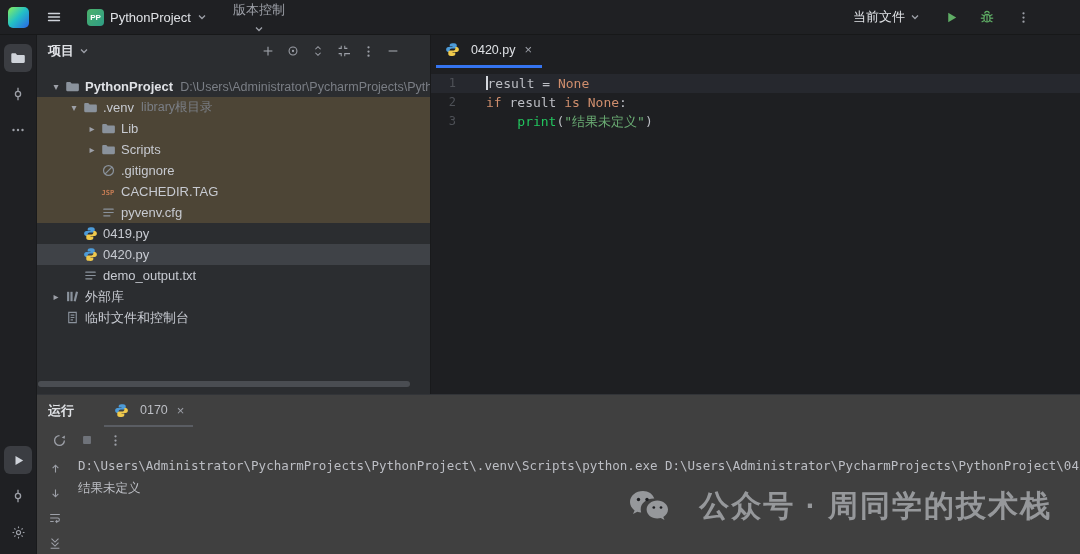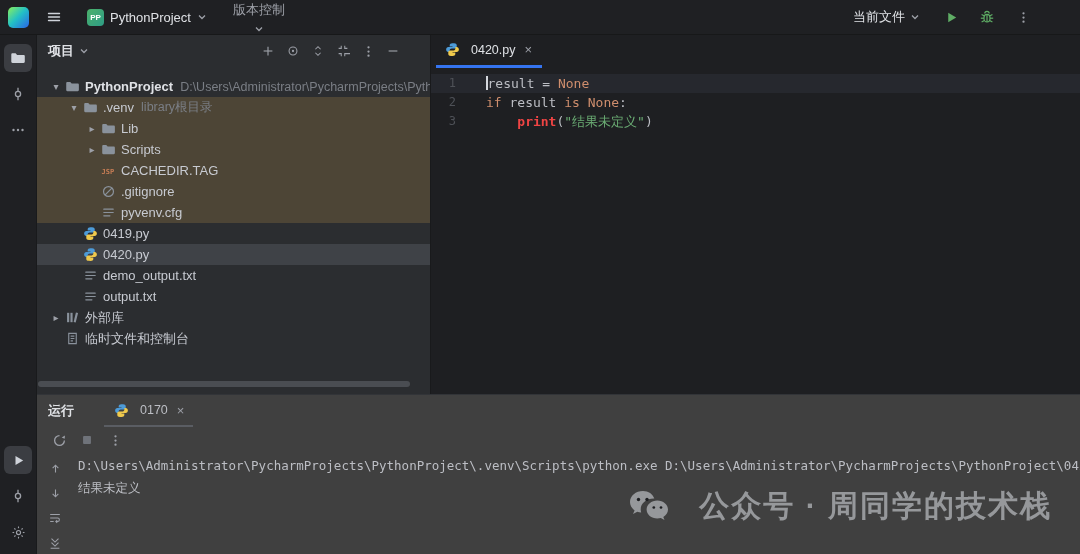--- a/index.html
+++ b/index.html
@@ -55,21 +55,21 @@
          color:#dfe1e5;font-size:12.5px;border-bottom:3px solid #3574f0;}
   .tabclose{color:#9da0a8;font-size:13px;margin-left:3px;line-height:1;}
   .code-area{padding-top:6px;font-family:"DejaVu Sans Mono","Liberation Mono",monospace;font-size:13px;}
   .crow{display:flex;height:19px;line-height:19px;}
   .crow.current{background:#26282e;}
   .ln{width:26px;flex:none;text-align:right;color:#4e5157;font-size:12px;}
   .ctext{padding-left:30px;white-space:pre;color:#bcbec4;}
   .tk-plain{color:#bcbec4;}
   .tk-kw{color:#cf8e6d;}
   .tk-str{color:#6aab73;}
-  .tk-fn{color:#ef4444;font-weight:bold;}
+  .tk-fn{color:#22c55e;}
   .caret{display:inline-block;width:1.5px;height:14px;background:#d4d7dd;vertical-align:-2px;}
 
   
   .run-panel{position:absolute;left:36px;top:394px;width:1044px;height:160px;background:#404040;
              border-top:1px solid #323438;overflow:hidden;}
   .run-header{height:32px;display:flex;align-items:stretch;padding-left:12px;}
   .run-title{color:#dfe1e5;font-size:13px;font-weight:bold;display:flex;align-items:center;}
   .run-tab{display:flex;align-items:center;gap:6px;margin-left:30px;padding:0 9px;
            color:#bcbec4;font-size:12.5px;border-bottom:2px solid #5a5d63;}
   .run-toolbar{height:26px;display:flex;align-items:center;gap:6px;padding-left:12px;}
@@ -305,34 +305,34 @@
           <svg viewBox="0 0 16 16" width="15" height="15">
             <path d="M1.3 4.4c0-.7.5-1.2 1.2-1.2h3.1l1.5 1.7h6.5c.7 0 1.2.5 1.2 1.2v5.7c0 .7-.5 1.2-1.2 1.2H2.5c-.7 0-1.2-.5-1.2-1.2z" fill="#8a929c"></path>
           </svg>
         </span>
         <span class="tlabel">Scripts</span>
       </div>
       <div class="trow bg-lib" style="padding-left: 48px;">
         <span class="chev"></span>
         <span class="ticon">
           <svg viewBox="0 0 16 16" width="15" height="15">
-            <text x="0.5" y="11.5" font-size="7.5" font-weight="bold" fill="#c77d55" font-family="monospace">JSP</text>
-          </svg>
-        </span>
-        <span class="tlabel">CACHEDIR.TAG</span>
-      </div>
-      <div class="trow bg-lib" style="padding-left: 48px;">
-        <span class="chev"></span>
-        <span class="ticon">
-          <svg viewBox="0 0 16 16" width="15" height="15">
             <circle cx="8" cy="8" r="5.3" fill="none" stroke="#8a929c" stroke-width="1.3"></circle>
             <line x1="4.4" y1="11.6" x2="11.6" y2="4.4" stroke="#8a929c" stroke-width="1.3"></line>
           </svg>
         </span>
         <span class="tlabel">.gitignore</span>
+      </div>
+      <div class="trow bg-lib" style="padding-left: 48px;">
+        <span class="chev"></span>
+        <span class="ticon">
+          <svg viewBox="0 0 16 16" width="15" height="15">
+            <text x="0.5" y="11.5" font-size="7.5" font-weight="bold" fill="#c77d55" font-family="monospace">JSP</text>
+          </svg>
+        </span>
+        <span class="tlabel">CACHEDIR.TAG</span>
       </div>
       <div class="trow bg-lib" style="padding-left: 48px;">
         <span class="chev"></span>
         <span class="ticon">
           <svg viewBox="0 0 16 16" width="15" height="15">
             <g stroke="#8a929c" stroke-width="1.3" stroke-linecap="round">
               <line x1="3" y1="4.5" x2="13" y2="4.5"></line>
               <line x1="3" y1="8" x2="13" y2="8"></line>
               <line x1="3" y1="11.5" x2="9.5" y2="11.5"></line>
             </g>
@@ -365,33 +365,20 @@
         <span class="ticon">
           <svg viewBox="0 0 16 16" width="15" height="15">
             <g stroke="#8a929c" stroke-width="1.3" stroke-linecap="round">
               <line x1="3" y1="4.5" x2="13" y2="4.5"></line>
               <line x1="3" y1="8" x2="13" y2="8"></line>
               <line x1="3" y1="11.5" x2="9.5" y2="11.5"></line>
             </g>
           </svg>
         </span>
         <span class="tlabel">demo_output.txt</span>
-      </div>
-      <div class="trow bg-none" style="padding-left: 30px;">
-        <span class="chev"></span>
-        <span class="ticon">
-          <svg viewBox="0 0 16 16" width="15" height="15">
-            <g stroke="#8a929c" stroke-width="1.3" stroke-linecap="round">
-              <line x1="3" y1="4.5" x2="13" y2="4.5"></line>
-              <line x1="3" y1="8" x2="13" y2="8"></line>
-              <line x1="3" y1="11.5" x2="9.5" y2="11.5"></line>
-            </g>
-          </svg>
-        </span>
-        <span class="tlabel">output.txt</span>
       </div>
       <div class="trow bg-none" style="padding-left: 12px;">
         <span class="chev">▸</span>
         <span class="ticon">
           <svg viewBox="0 0 16 16" width="15" height="15">
             <g fill="#8a929c">
               <rect x="2.2" y="3" width="2.3" height="10"></rect>
               <rect x="5.8" y="3" width="2.3" height="10"></rect>
               <rect x="10.4" y="2.8" width="2.3" height="10.4" transform="rotate(14 11.5 8)"></rect>
             </g>

